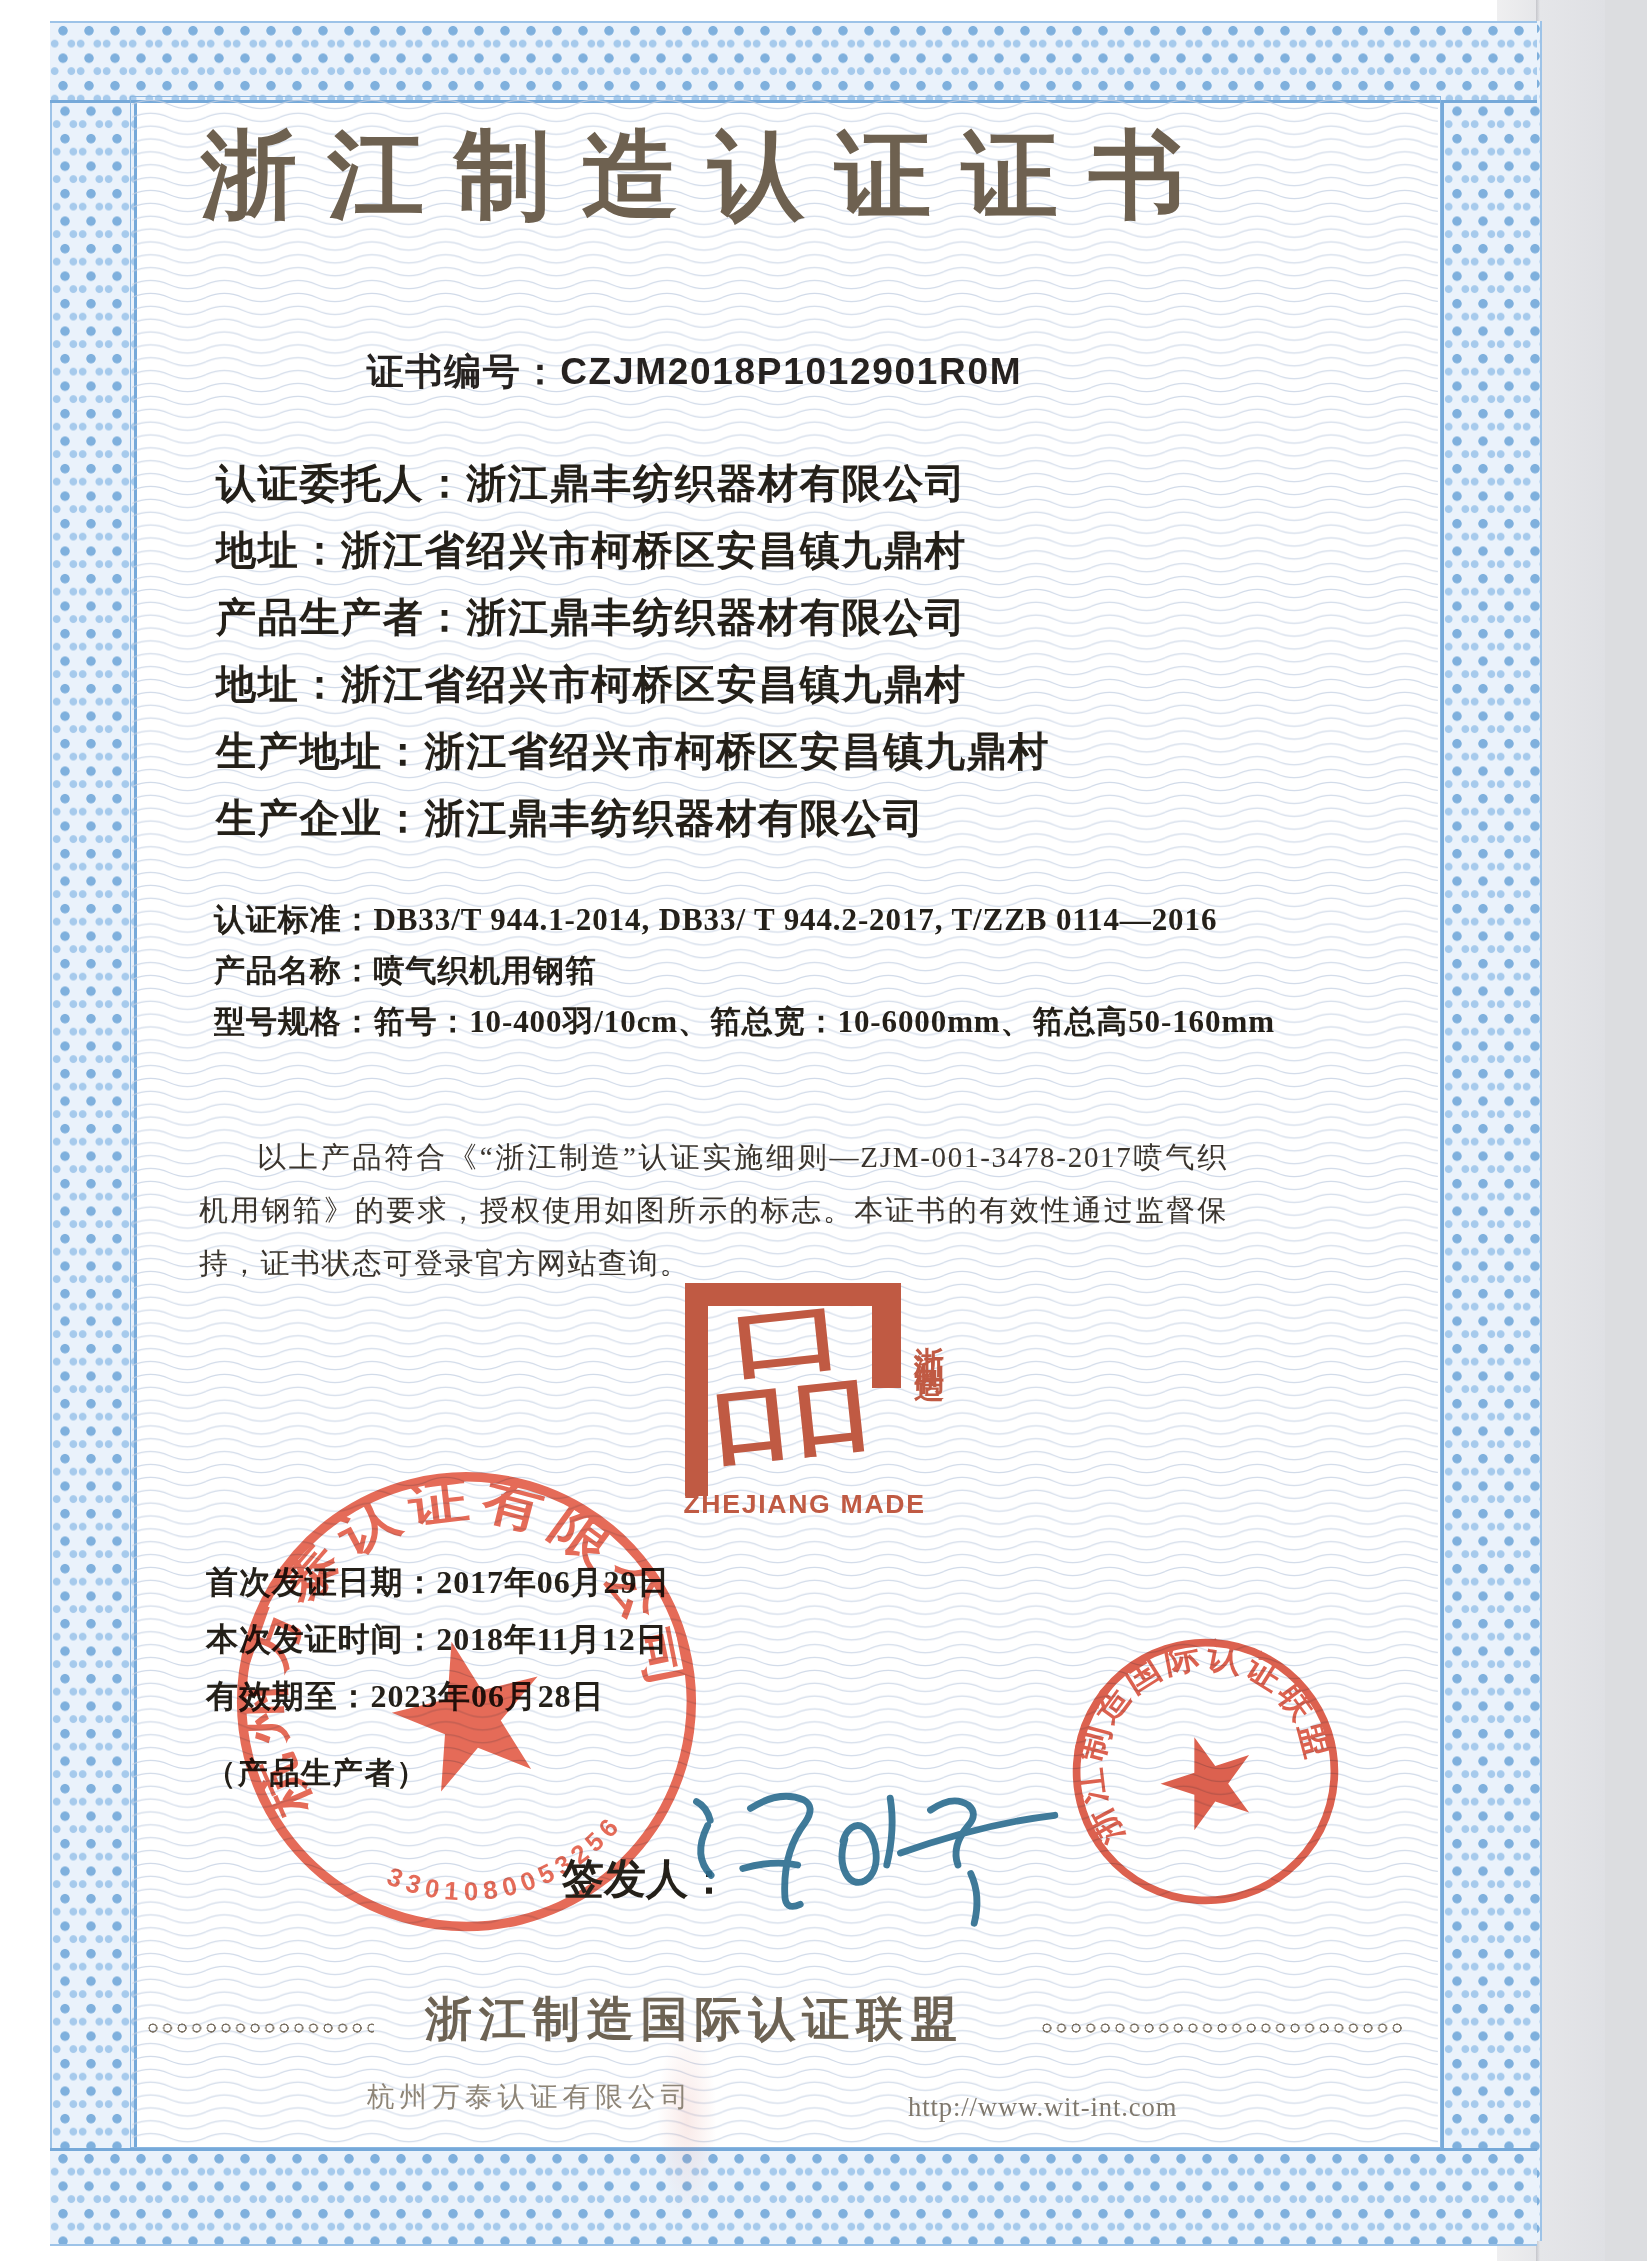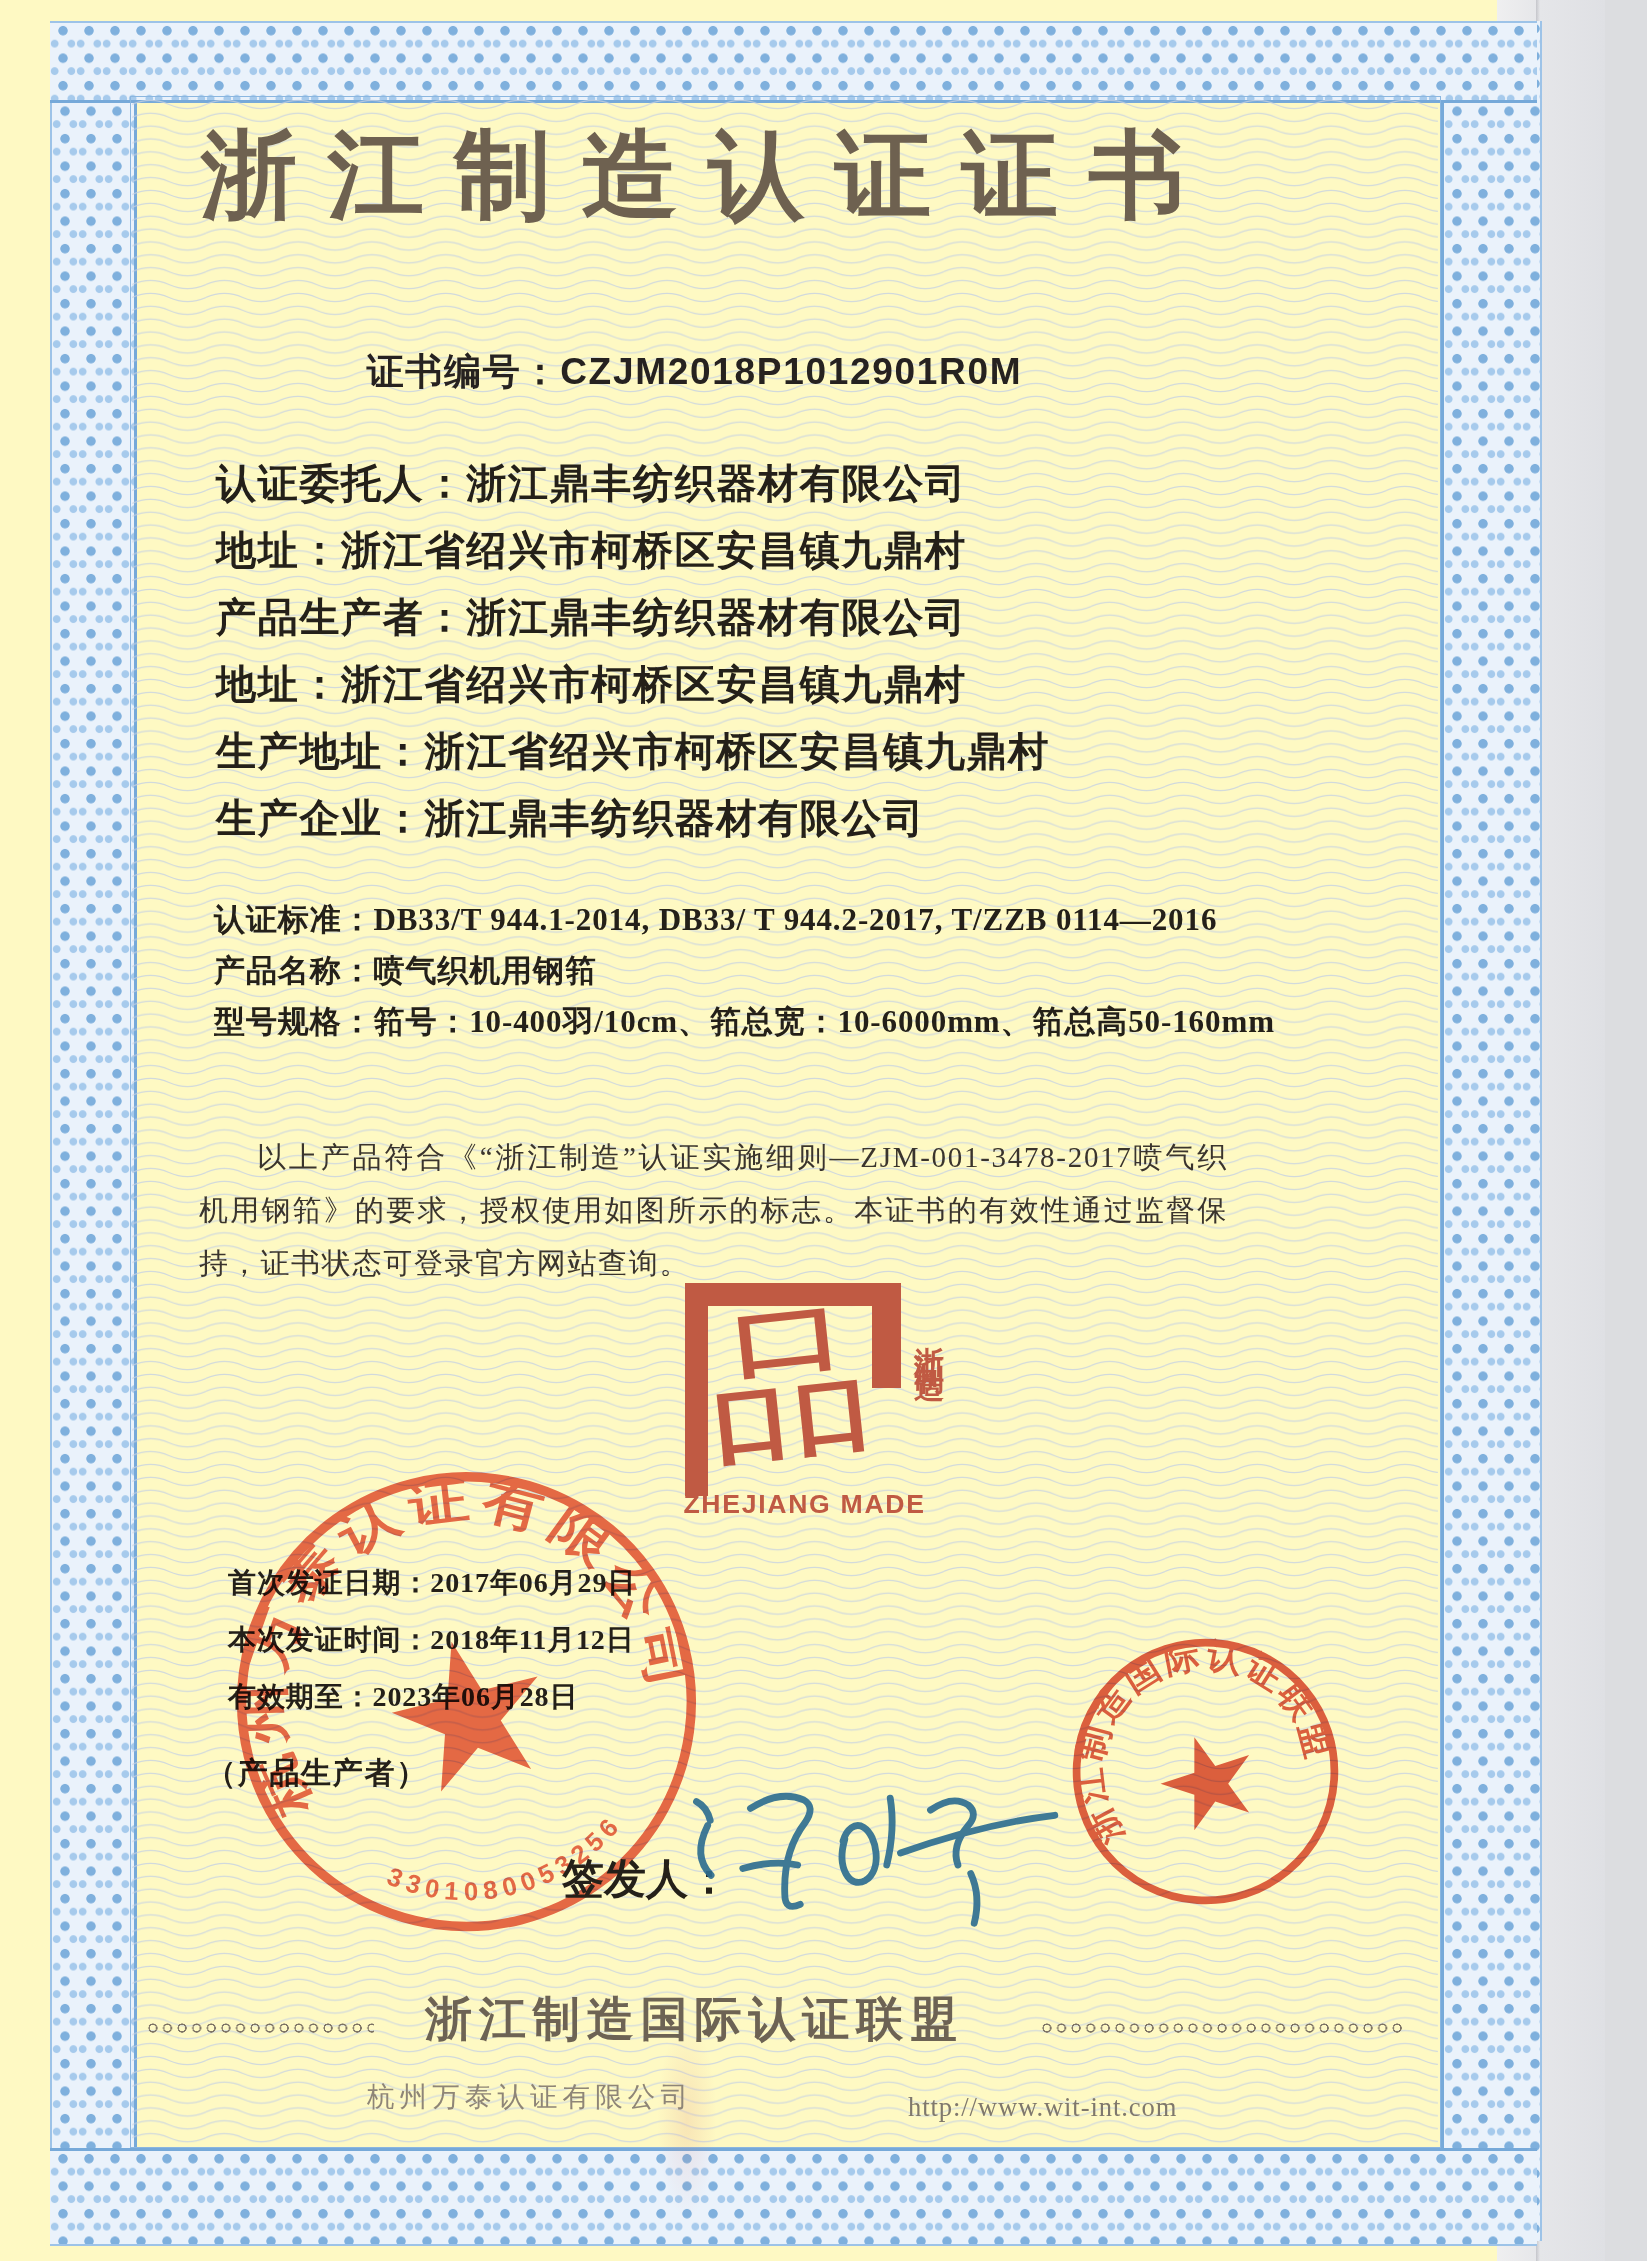--- a/index.html
+++ b/index.html
@@ -1,18 +1,18 @@
 <!DOCTYPE html>
 <html style="font-size:13.7px"><head>
 <meta charset="utf-8">
 <style>
   html,body{margin:0;padding:0;background:#dcdde0;}
   .page{
     position:relative;width:1605px;height:2261px;overflow:hidden;
-    background:#fef9c3;
+    background:#ffffff;
     font-family:"Liberation Serif",serif;
     text-decoration:underline;
     --lr:#c05a43;           
     --sealr:#df4f3a;        
     --ink:#242019;          
   }
   
   .scan-strip{position:absolute;top:0;right:0;width:108px;height:100%;
     background:linear-gradient(90deg,#efeff0 0,#e5e6e9 40%,#dfe0e4 100%);}
   .paper-edge{position:absolute;top:0;left:1536px;width:4.3px;height:100%;
@@ -48,21 +48,21 @@
   .lg-bar-left{position:absolute;left:5.1px;top:12px;width:23px;height:213px;background:var(--lr);}
   .lg-bar-right{position:absolute;left:192px;top:12px;width:29px;height:105px;background:var(--lr);}
   .lg-mark{position:absolute;left:22px;top:22px;width:173px;height:187px;
     font-size:161px;line-height:187px;text-align:center;color:var(--lr);transform:rotate(-6deg);}
   .lg-cn{position:absolute;left:228px;top:51px;writing-mode:vertical-rl;
     font-size:30px;font-weight:bold;color:var(--lr);letter-spacing:8.6px;font-family:"Liberation Sans",sans-serif;}
   .lg-en{position:absolute;left:3.4px;top:218px;width:292px;font-size:26.6px;font-weight:bold;
     color:var(--lr);letter-spacing:1.7px;font-family:"Liberation Sans",sans-serif;}
   
   .dates{position:absolute;left:206px;top:1554px;}
-  .date-line{font-size:28px;font-weight:bold;color:var(--ink);line-height:57px;letter-spacing:0.9px;margin-left:22px;}
+  .date-line{font-size:32px;font-weight:bold;color:var(--ink);line-height:57px;letter-spacing:0.9px;}
   .seal-note{position:absolute;left:206px;top:1753px;font-size:30px;font-weight:bold;color:var(--ink);letter-spacing:1.7px;}
   .signer-label{position:absolute;left:562px;top:1851px;font-size:42px;font-weight:bold;color:var(--ink);}
   .signature-svg{position:absolute;left:669px;top:1757px;}
   
   .seal{position:absolute;mix-blend-mode:multiply;}
   .seal-issuer{left:216px;top:1451px;opacity:.84;transform:rotate(-14deg);}
   .seal-alliance{left:1062px;top:1628px;opacity:.9;transform:rotate(-18deg);}
   
   .org-name{position:absolute;left:137px;top:1988px;width:1115px;text-align:center;
     font-size:47px;font-weight:bold;color:#6d6354;letter-spacing:6.9px;}

